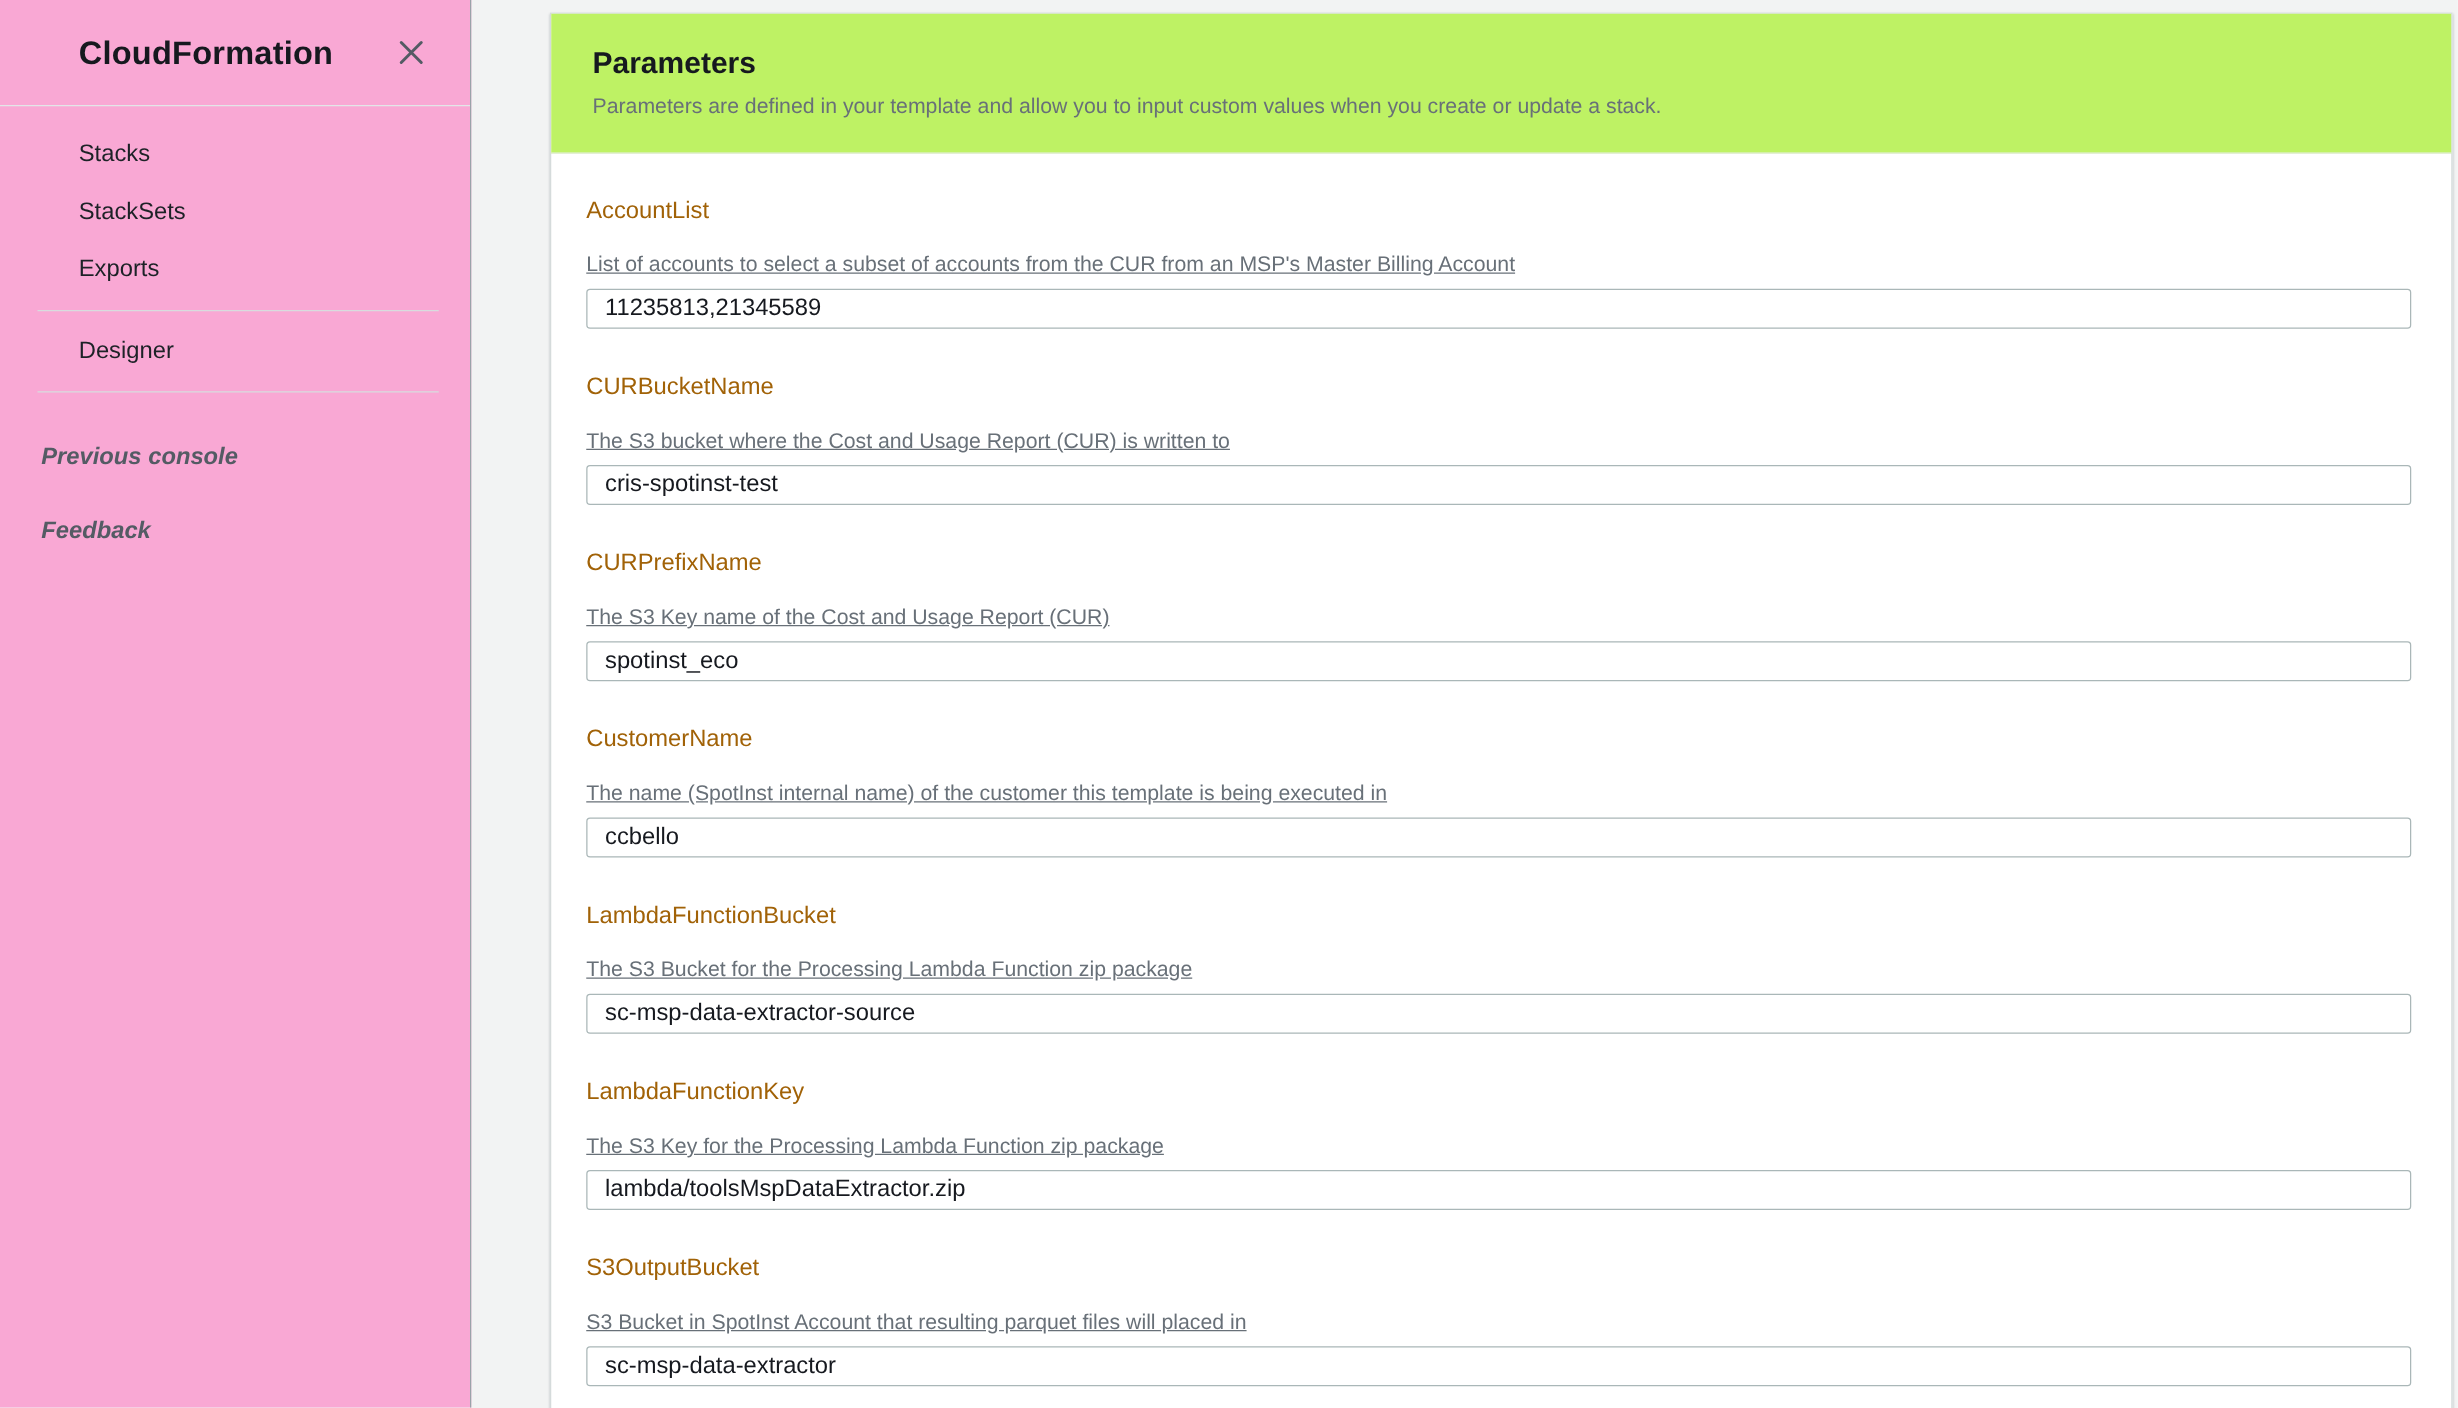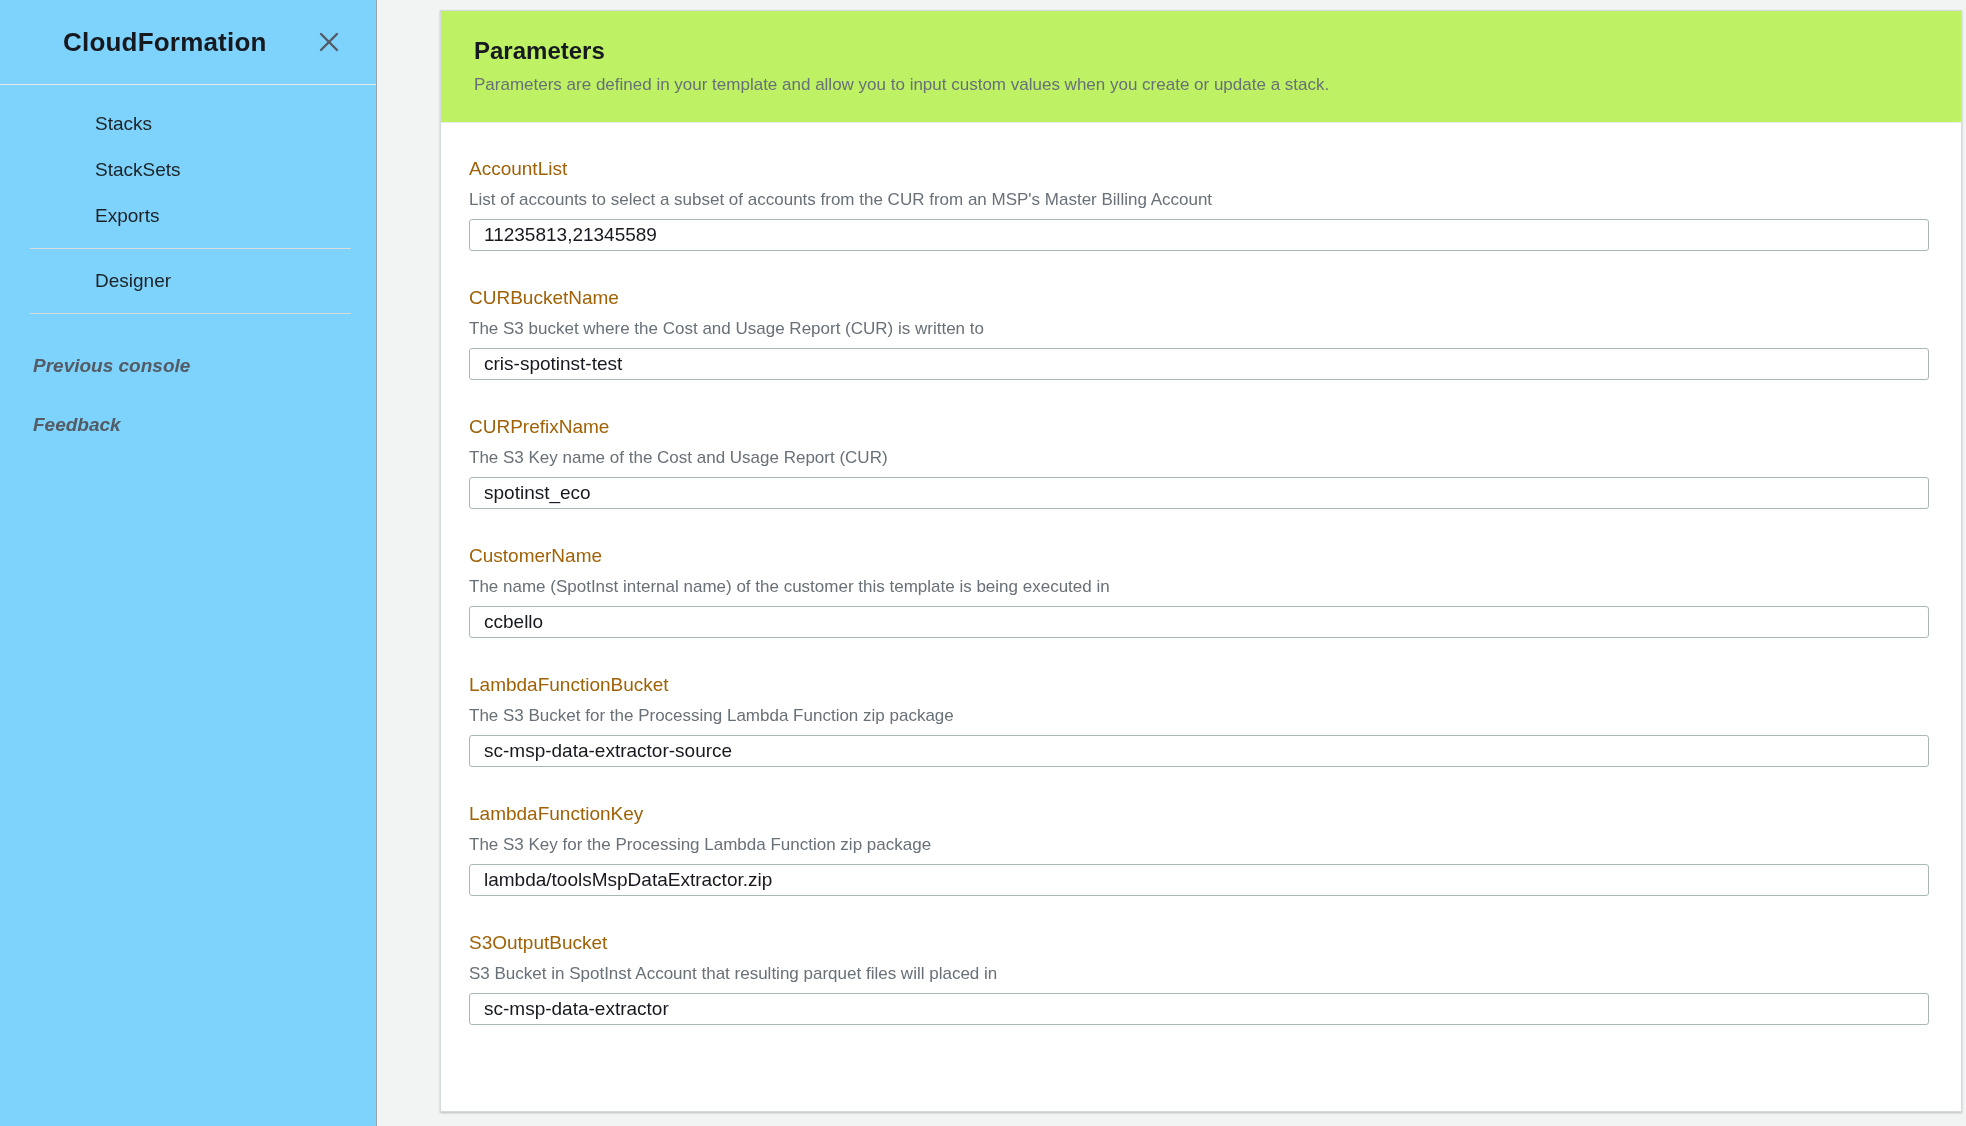--- a/index.html
+++ b/index.html
@@ -7,40 +7,40 @@
     width: 1966px; height: 1126px;
     font-family: "Liberation Sans", "DejaVu Sans", sans-serif;
     background: #f2f3f3;
     overflow: hidden;
     color: #16191f;
   }
   
   .sidebar {
     position: absolute; left: 0; top: 0; bottom: 0;
     width: 377px;
-    background: #7dd3fc;
+    background: #f9a8d4;
     border-right: 1px solid #9aa3a9;
   }
   .sidebar-header {
     height: 85px;
     display: flex; align-items: center; justify-content: space-between;
     padding: 0 30px 0 63px;
     border-bottom: 1px solid #e3e6e8;
   }
   .sidebar-title {
     font-size: 26px; font-weight: 700; color: #16191f;
     letter-spacing: 0.2px;
   }
   .close-btn {
     background: none; border: none; cursor: pointer;
     width: 34px; height: 34px;
     display: flex; align-items: center; justify-content: center;
   }
   .close-btn svg { display: block; }
-  .nav-list { list-style: none; padding-top: 16px; margin-left: 32px; }
+  .nav-list { list-style: none; padding-top: 16px; }
   .nav-item {
     height: 46px; display: flex; align-items: center;
     padding-left: 63px;
     font-size: 19px; color: #1d2227; cursor: pointer;
   }
   .side-divider {
     border: none; border-top: 1px solid #d8dcde;
     margin: 9px 25px 9px 30px;
   }
   .nav-list.secondary { padding-top: 0; }
@@ -74,22 +74,22 @@
     margin-top: 8px;
     font-size: 17px; color: #687078; line-height: 22px;
   }
   .card-body { padding: 34px 32px 26px 28px; }
   .field { margin-bottom: 35px; }
   .field-label {
     display: block;
     font-size: 19px; color: #a16207; line-height: 24px;
   }
   .field-desc {
-    margin-top: 8px;
-    font-size: 17px; color: #687078; line-height: 22px;
+    margin-top: 20px;
+    font-size: 17px; color: #687078; line-height: 22px; text-decoration: underline;
   }
   .field-input {
     margin-top: 8px;
     width: 100%; height: 32px;
     border: 1px solid #aab7b8; border-radius: 3px;
     background: #ffffff;
     padding: 0 14px;
     font-family: "Liberation Sans", "DejaVu Sans", sans-serif;
     font-size: 19px; color: #16191f;
   }

